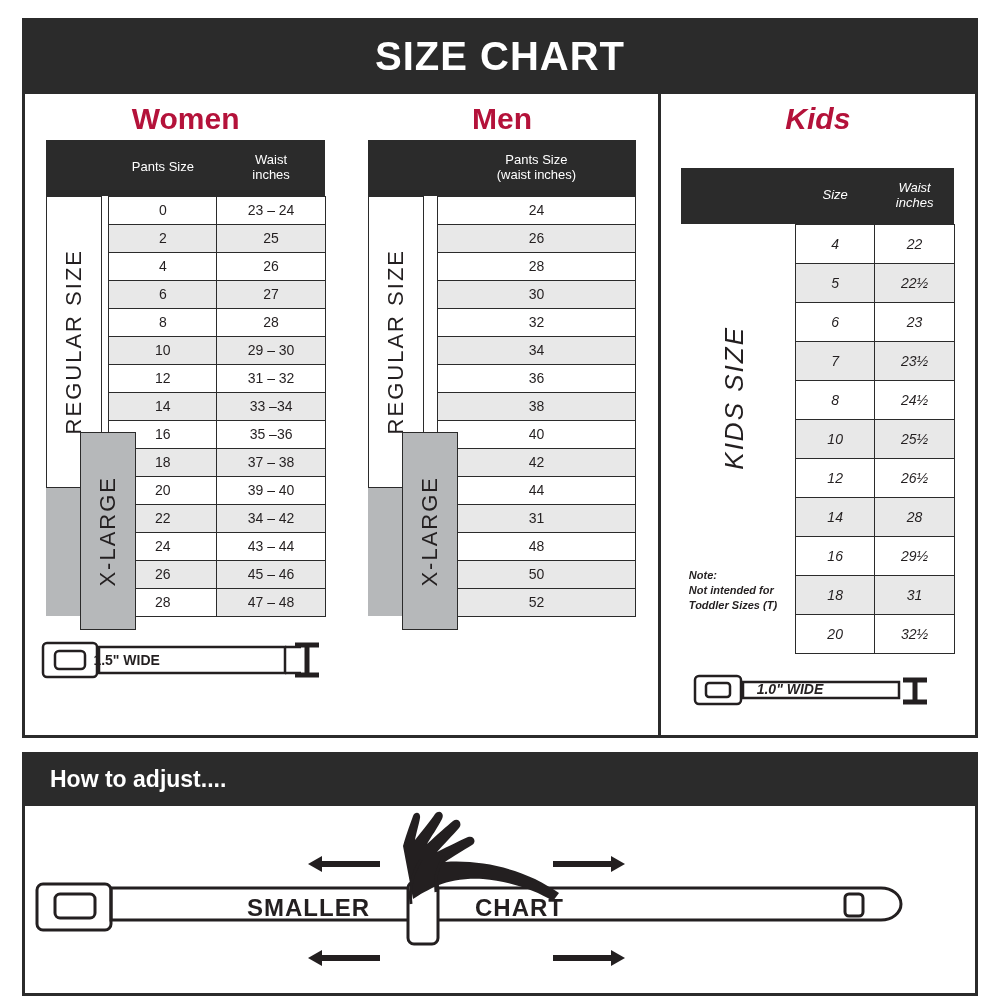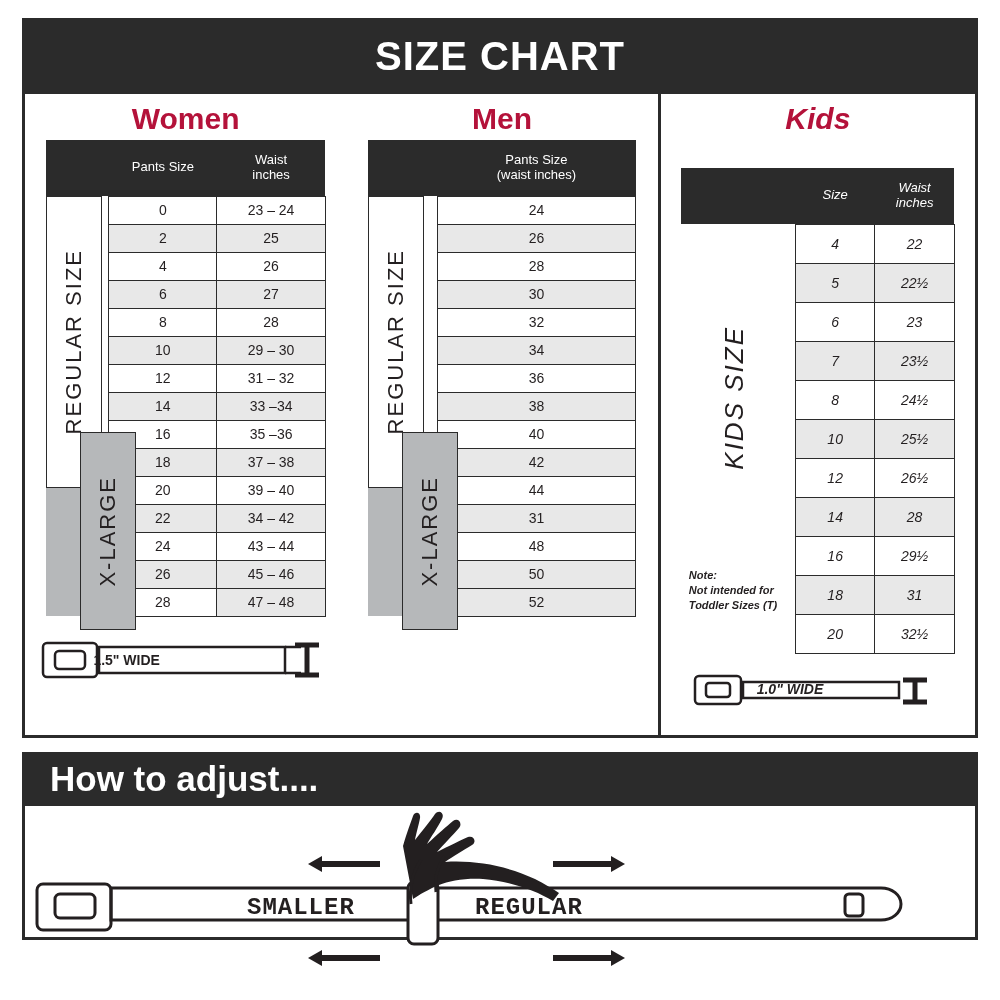--- a/index.html
+++ b/index.html
@@ -125,27 +125,26 @@
 
   
   .adjust-bar {
     background:#2b2b2b;
     color:#ffffff;
     height:54px;
     display:flex; align-items:center;
     padding-left:28px;
     margin-top:14px;
   }
-  .adjust-bar .t { font-size:35px; font-weight:bold; }
+  .adjust-bar .t { font-size:23px; font-weight:bold; }
   .adjust-panel {
     border:3px solid #2b2b2b;
     border-top:none;
-    height:134px;
+    height:190px;
     position:relative;
-    font-family:Liberation Mono, monospace;
   }
   .adj-word {
     position:absolute;
     font-size:24px;
     font-weight:bold;
     letter-spacing:1px;
   }
   svg { display:block; }
   .nofill { fill:none; }
 </style>
@@ -487,16 +486,16 @@
 
       <g fill="#231f20">
         <polygon points="283,152 297,144 297,160"></polygon>
         <rect x="295" y="149" width="60" height="6"></rect>
         <polygon points="600,152 586,144 586,160"></polygon>
         <rect x="528" y="149" width="60" height="6"></rect>
       </g>
     </svg>
 
     <div class="adj-word" style="left:222px; top:88px;">SMALLER</div>
-    <div class="adj-word" style="left:450px; top:88px;">REGULAR</div>
+    <div class="adj-word" style="left:450px; top:88px;">CHART</div>
   </div>
 
 </div>
 
 </body></html>

